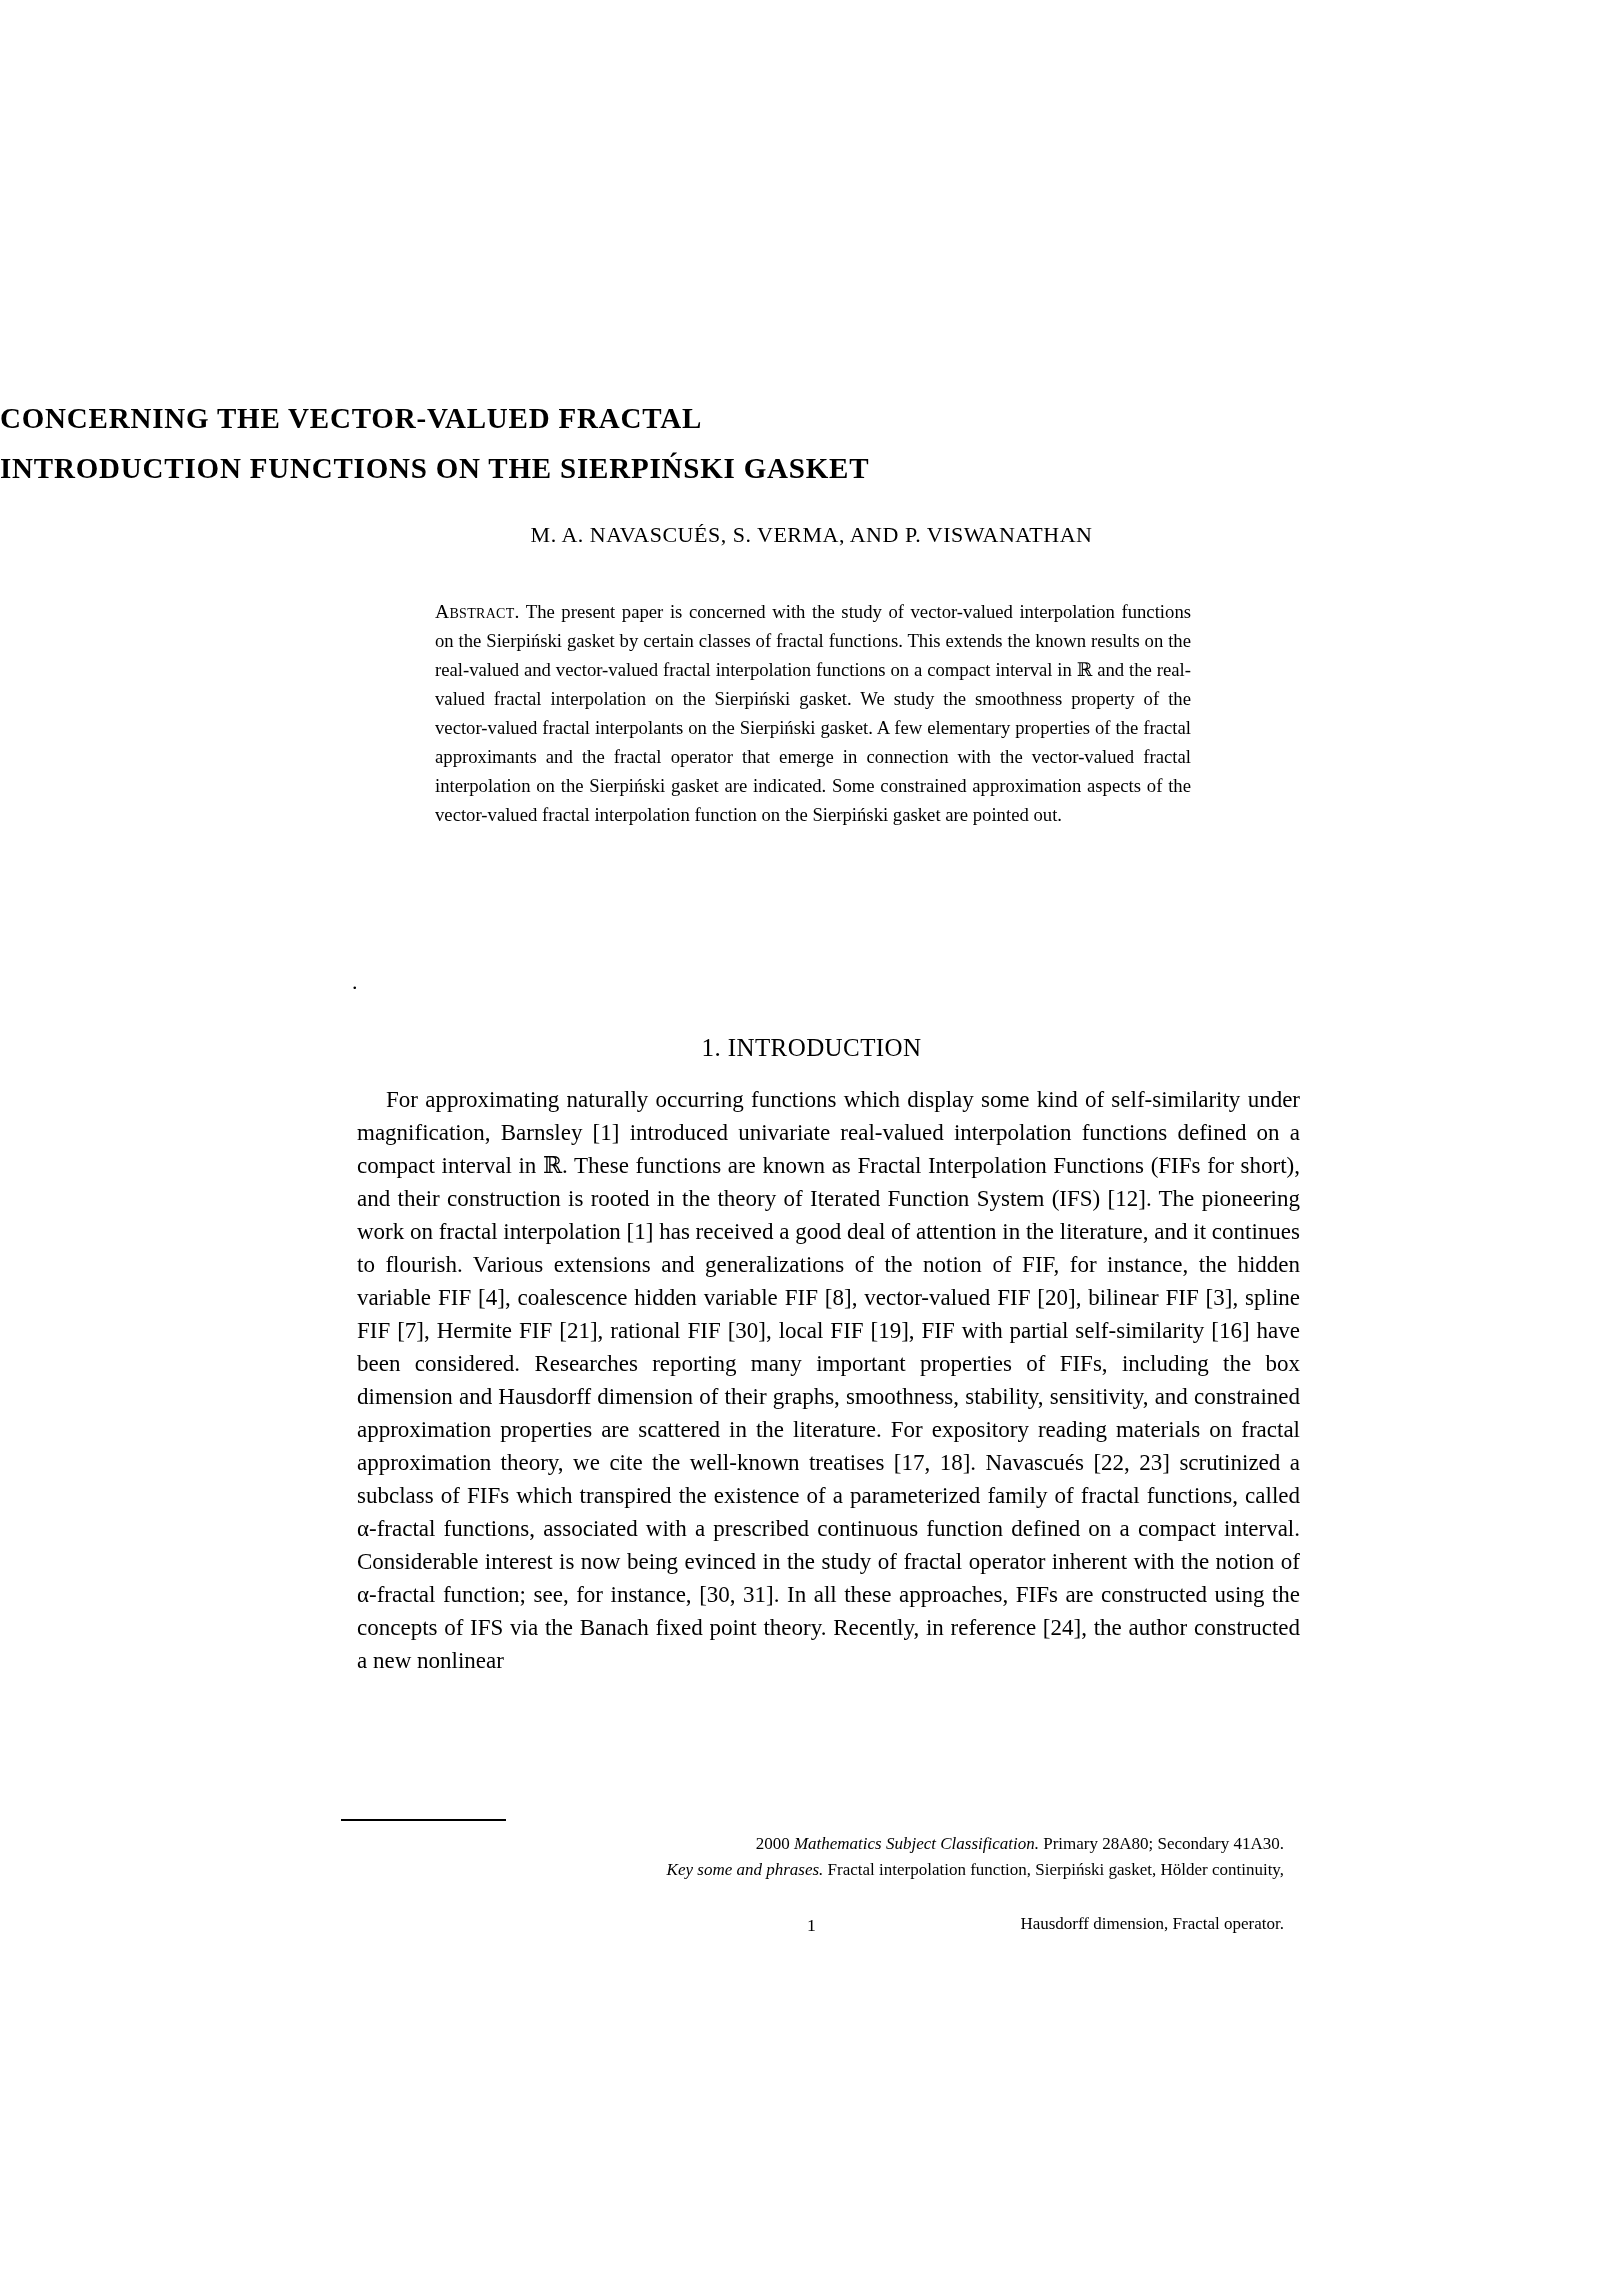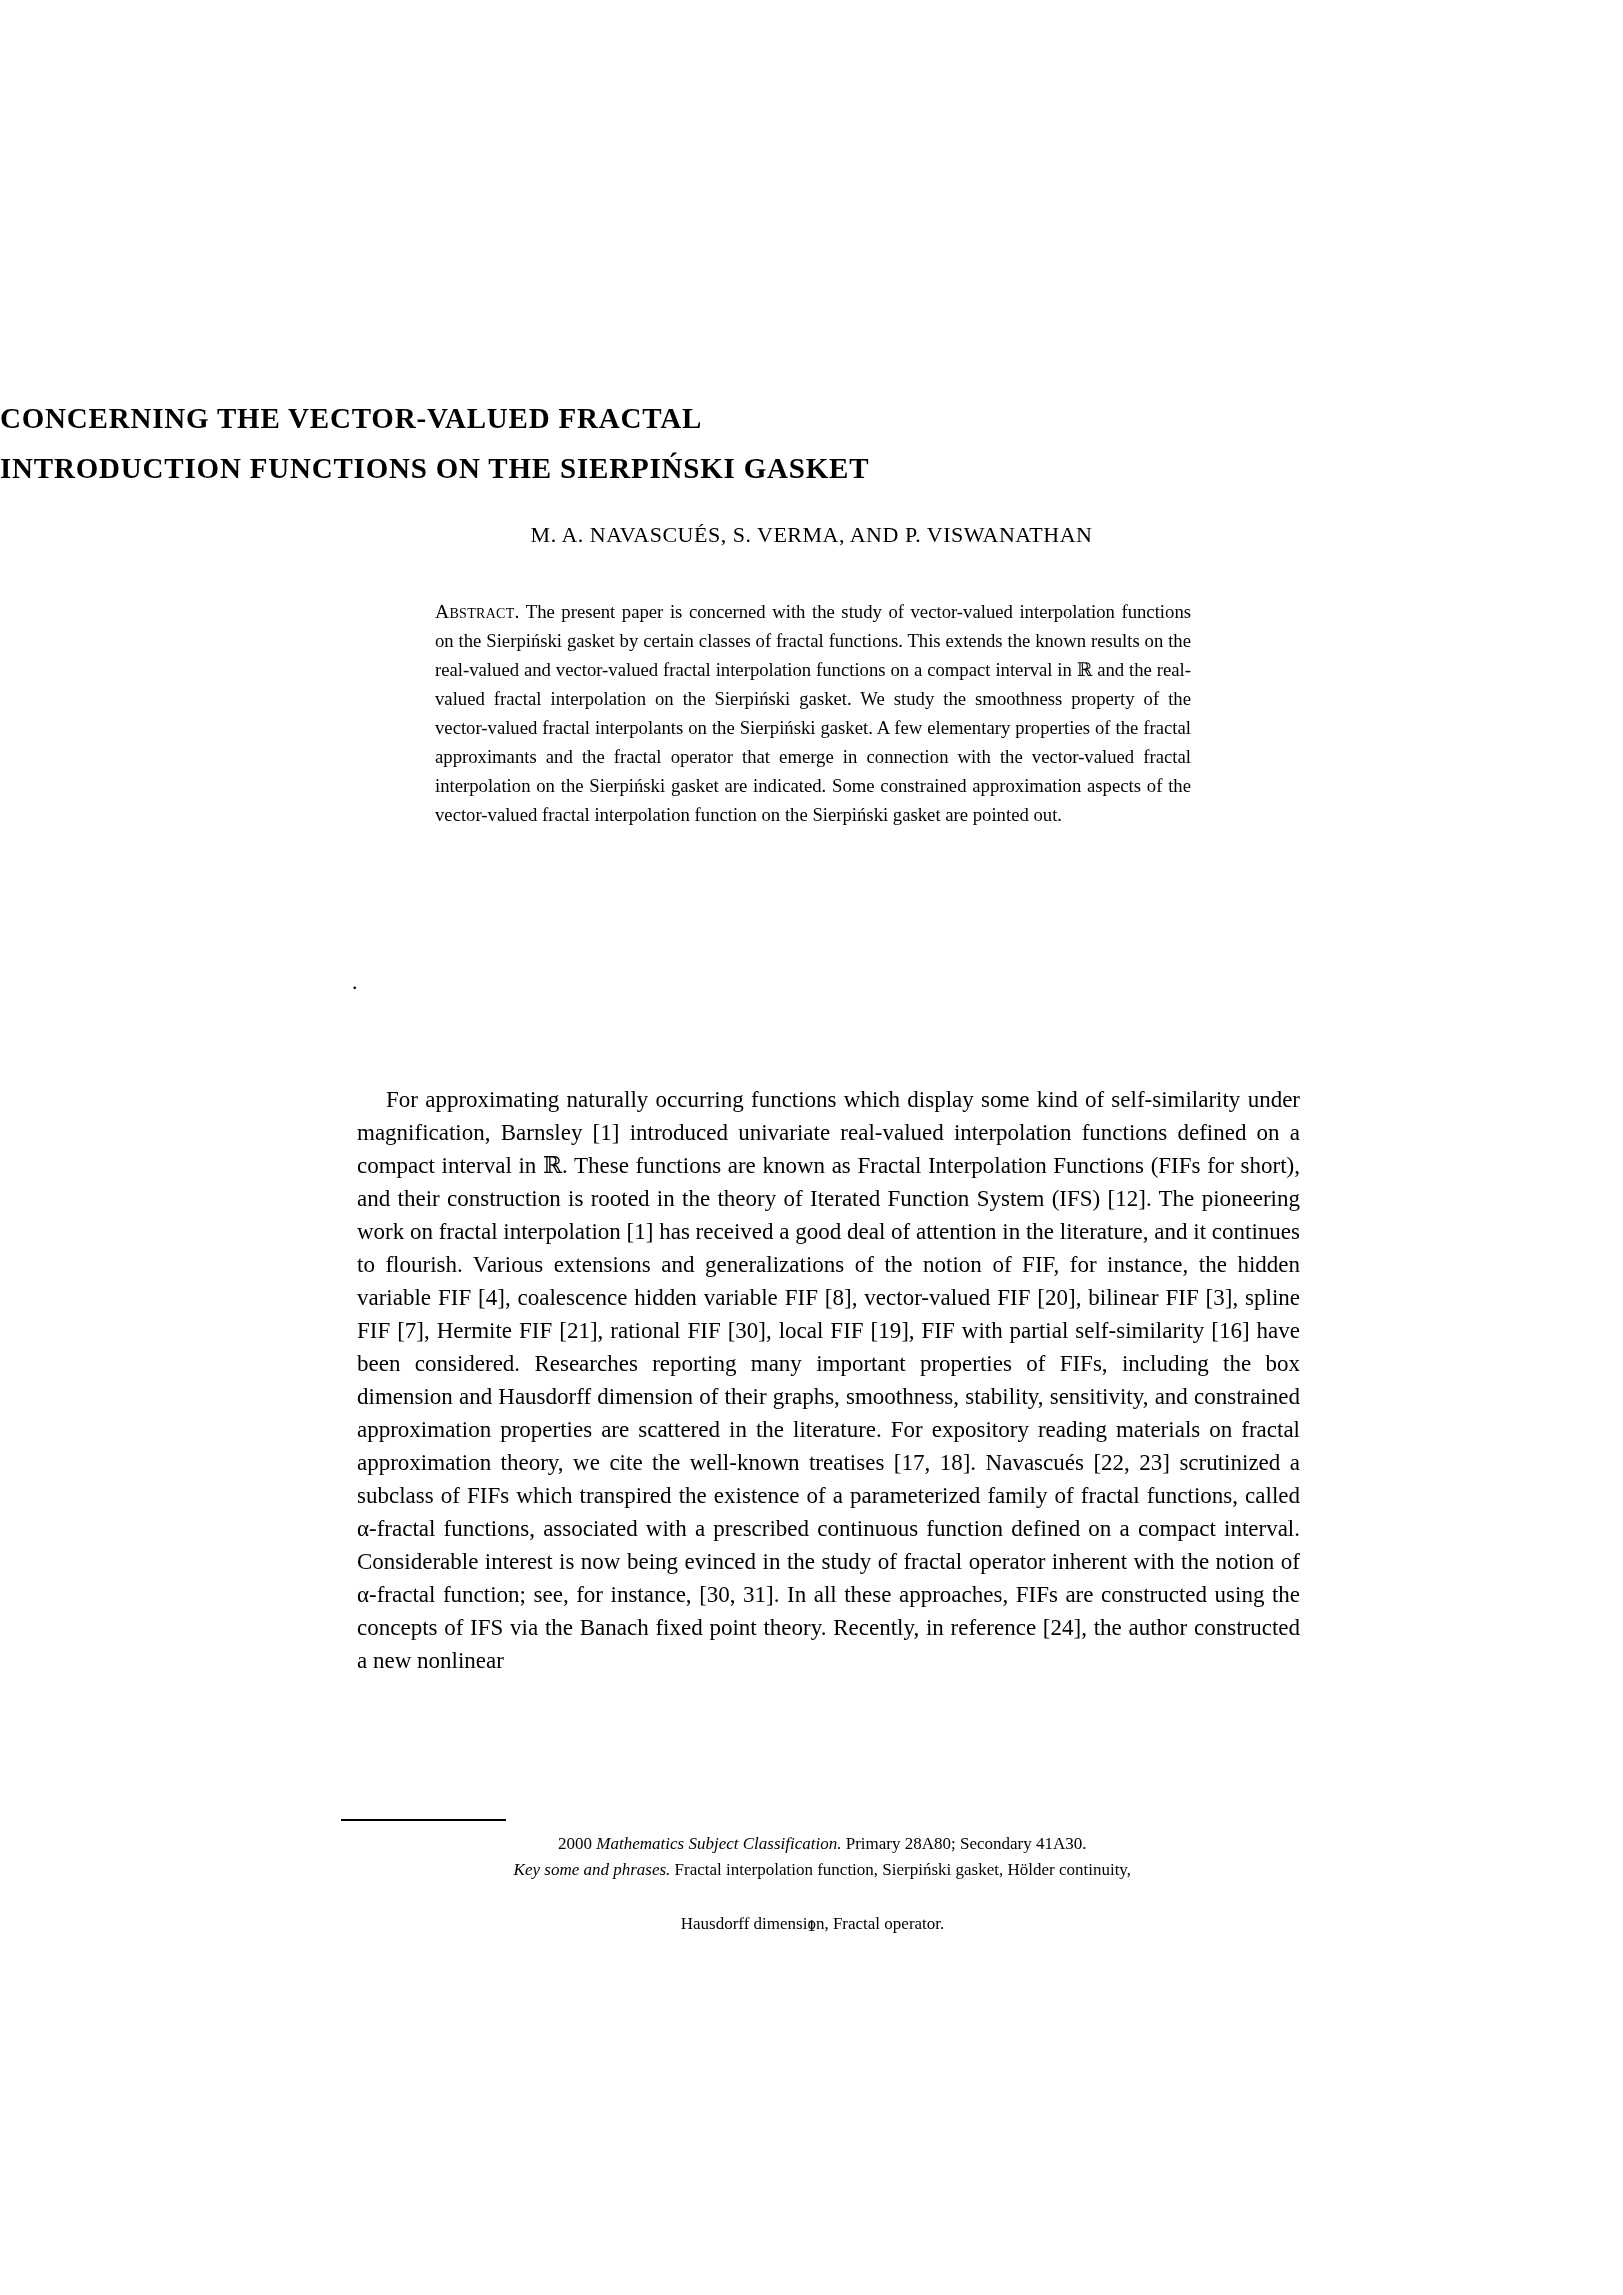--- a/index.html
+++ b/index.html
@@ -108,21 +108,21 @@
     height: 2px;
     background: #000000;
   }
   .footnote {
     position: absolute;
     left: 341px;
     width: 943px;
     top: 1831px;
     font-size: 17px;
     line-height: 26px;
-    text-align: center;
+    text-align: right;
   }
   .footnote .fline { text-indent: 19.6px; white-space: nowrap; }
   .footnote .fline.nowrap-off { white-space: normal; text-indent: 0; margin-top: 28px; }
   .footnote i { font-style: italic; }
 
   .page-number {
     position: absolute;
     left: 0;
     right: 0;
     top: 1915px;
@@ -141,20 +141,21 @@
   </div>
 
   <div class="authors">M. A. NAVASCUÉS, S. VERMA, AND P. VISWANATHAN</div>
 
   <div class="abstract">
     <span class="sc">Abstract.</span><span class="gap"></span><span>The present paper is concerned with the study of vector-valued interpolation functions on the Sierpiński gasket by certain classes of fractal functions. This extends the known results on the real-valued and vector-valued fractal interpolation functions on a compact interval in ℝ and the real-valued fractal interpolation on the Sierpiński gasket. We study the smoothness property of the vector-valued fractal interpolants on the Sierpiński gasket. A few elementary properties of the fractal approximants and the fractal operator that emerge in connection with the vector-valued fractal interpolation on the Sierpiński gasket are indicated. Some constrained approximation aspects of the vector-valued fractal interpolation function on the Sierpiński gasket are pointed out.</span>
   </div>
 
   <div class="stray-dot">.</div>
 
+  <div class="section-heading">1. INTRODUCTION</div>
 
   <div class="body-text">
     <p>For approximating naturally occurring functions which display some kind of self-similarity under magnification, Barnsley [1] introduced univariate real-valued interpolation functions defined on a compact interval in ℝ. These functions are known as Fractal Interpolation Functions (FIFs for short), and their construction is rooted in the theory of Iterated Function System (IFS) [12]. The pioneering work on fractal interpolation [1] has received a good deal of attention in the literature, and it continues to flourish. Various extensions and generalizations of the notion of FIF, for instance, the hidden variable FIF [4], coalescence hidden variable FIF [8], vector-valued FIF [20], bilinear FIF [3], spline FIF [7], Hermite FIF [21], rational FIF [30], local FIF [19], FIF with partial self-similarity [16] have been considered. Researches reporting many important properties of FIFs, including the box dimension and Hausdorff dimension of their graphs, smoothness, stability, sensitivity, and constrained approximation properties are scattered in the literature. For expository reading materials on fractal approximation theory, we cite the well-known treatises [17, 18]. Navascués [22, 23] scrutinized a subclass of FIFs which transpired the existence of a parameterized family of fractal functions, called α-fractal functions, associated with a prescribed continuous function defined on a compact interval. Considerable interest is now being evinced in the study of fractal operator inherent with the notion of α-fractal function; see, for instance, [30, 31]. In all these approaches, FIFs are constructed using the concepts of IFS via the Banach fixed point theory. Recently, in reference [24], the author constructed a new nonlinear</p>
   </div>
 
   <div class="footnote-rule"></div>
   <div class="footnote">
     <div class="fline"><span>2000</span> <i>Mathematics Subject Classification.</i> <span>Primary 28A80; Secondary 41A30.</span></div>
     <div class="fline"><i>Key some and phrases.</i> <span>Fractal interpolation function, Sierpiński gasket, Hölder continuity,</span></div>
     <div class="fline nowrap-off">Hausdorff dimension, Fractal operator.</div>

